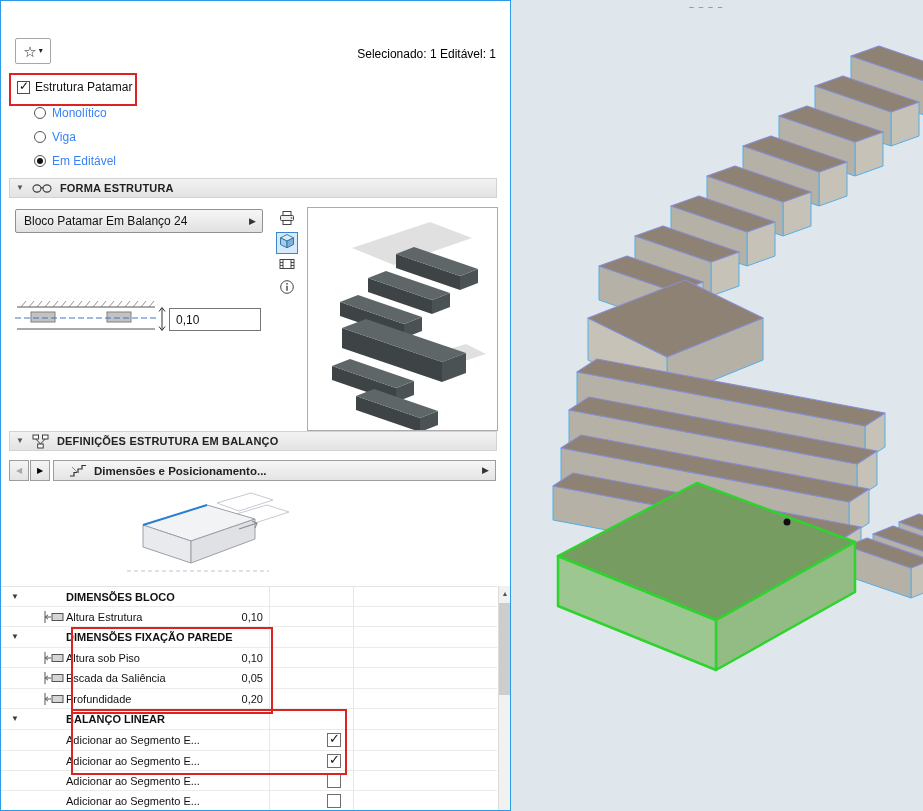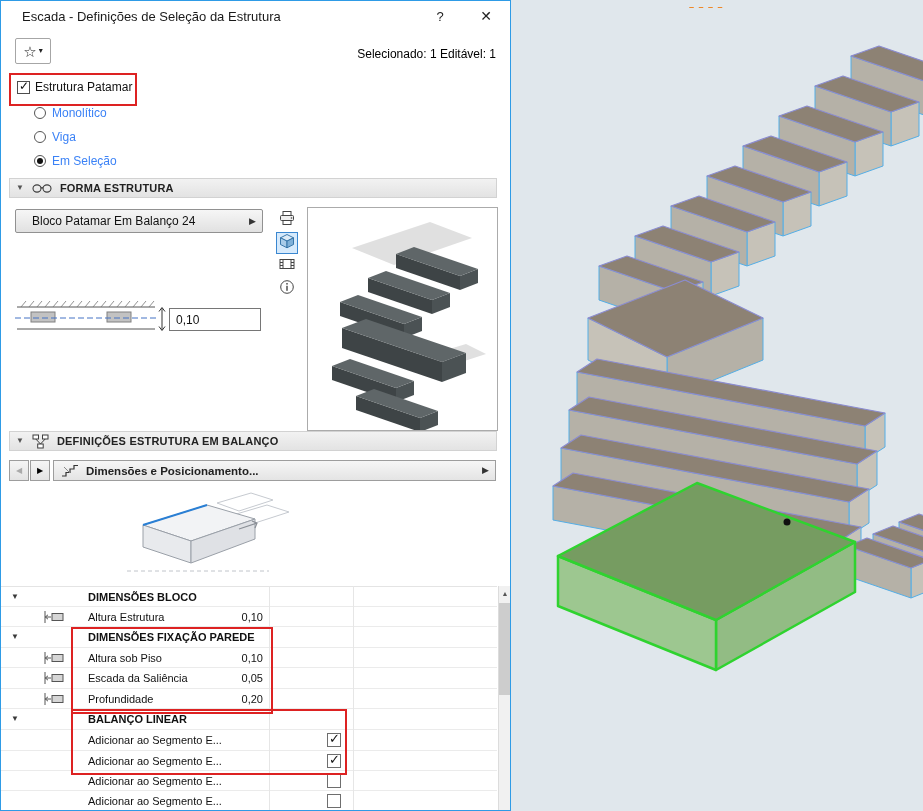--- a/index.html
+++ b/index.html
@@ -36,50 +36,50 @@
   .section-hdr{position:absolute;left:8px;width:488px;height:20px;box-sizing:border-box;
                background:linear-gradient(#f2f2f2,#e3e3e3);border:1px solid #d2d2d2;
                display:flex;align-items:center;}
   .tri{font-size:8px;color:#555;margin-left:6px;line-height:1;}
   .hdr-ic{margin-left:8px;display:flex;align-items:center;}
   .hdr-text{font-size:11px;font-weight:bold;color:#222;margin-left:8px;letter-spacing:.2px;white-space:nowrap;}
 
   .block-dd{position:absolute;left:14px;top:208px;width:248px;height:24px;box-sizing:border-box;
             background:linear-gradient(#f6f6f6,#e1e1e1);border:1px solid #919191;border-radius:2px;
             display:flex;align-items:center;cursor:pointer;}
-  .block-dd .txt{font-size:12px;color:#111;margin-left:16px;flex:1;white-space:nowrap;}
+  .block-dd .txt{font-size:12px;color:#111;margin-left:8px;flex:1;white-space:nowrap;}
   .dd-arr{font-size:9px;color:#333;margin-right:6px;line-height:1;}
 
   .tool-btn{position:absolute;left:275px;width:22px;height:22px;border:1px solid transparent;
             display:flex;align-items:center;justify-content:center;box-sizing:border-box;cursor:pointer;}
   .tool-btn.sel{background:#d6eafc;border-color:#3a87d0;}
 
   .preview{position:absolute;left:306px;top:206px;width:189px;height:222px;border:1px solid #ababab;
            background:#fff;box-sizing:content-box;}
 
   .schematic{position:absolute;left:14px;top:298px;}
   .offset-input{position:absolute;left:168px;top:307px;width:92px;height:23px;border:1px solid #767676;
                 box-sizing:border-box;font-size:12px;padding:2px 6px;font-family:"Liberation Sans",sans-serif;color:#111;}
 
   .nav-btn{position:absolute;top:459px;width:20px;height:21px;box-sizing:border-box;border:1px solid #9d9d9d;
            background:linear-gradient(#f5f5f5,#e3e3e3);display:flex;align-items:center;justify-content:center;
            font-size:8px;cursor:pointer;}
   .nav-btn.dis{color:#aaa;}
   .nav-dd{position:absolute;left:52px;top:459px;width:443px;height:21px;box-sizing:border-box;
           border:1px solid #9d9d9d;background:linear-gradient(#f6f6f6,#e4e4e4);
-          display:flex;align-items:center;cursor:pointer;}
+          display:flex;align-items:center;cursor:pointer;padding-left:8px;}
   .nav-dd .ic{margin-left:7px;display:flex;align-items:center;}
   .nav-dd .txt{font-size:11.5px;font-weight:bold;color:#222;margin-left:7px;flex:1;white-space:nowrap;}
 
   .compo-art{position:absolute;left:118px;top:488px;}
 
   .trow{position:absolute;left:0;width:496px;background:#fff;border-bottom:1px solid #ebebeb;box-sizing:border-box;}
   .trow .exp{position:absolute;left:10px;top:50%;transform:translateY(-50%);font-size:8px;color:#3a3a3a;line-height:1;}
   .trow .ricon{position:absolute;left:40px;top:50%;transform:translateY(-50%);display:flex;}
-  .trow .lbl{position:absolute;left:87px;top:50%;transform:translateY(-50%);font-size:11px;color:#111;white-space:nowrap;}
+  .trow .lbl{position:absolute;left:65px;top:50%;transform:translateY(-50%);font-size:11px;color:#111;white-space:nowrap;}
   .trow.group .lbl{font-weight:bold;}
   .trow .val{position:absolute;left:182px;width:80px;text-align:right;top:50%;transform:translateY(-50%);
              font-size:11px;color:#111;}
   .tcb{position:absolute;left:326px;top:50%;transform:translateY(-50%);width:14px;height:14px;
        border:1px solid #6e6e6e;background:#fff;box-sizing:border-box;}
   .tcb.on::after{content:"✓";position:absolute;left:1px;top:-3px;font-size:13px;color:#111;}
 
   .vline{position:absolute;width:1px;background:#e6e6e6;top:585px;height:226px;}
 
   .scrollbar{position:absolute;left:497px;top:585px;width:13px;height:226px;background:#f1f1f1;border-left:1px solid #dcdcdc;box-sizing:border-box;}
@@ -90,43 +90,38 @@
   .viewport{position:absolute;left:511px;top:0;width:412px;height:811px;background:#e0e7ec;overflow:hidden;}
   .marquee{position:absolute;left:178px;top:2px;font-size:9px;font-weight:bold;color:#f08019;letter-spacing:1px;}
 </style>
 </head>
 <body>
 
 <div class="screen">
 
   <div class="dialog">
 
-    <div class="titlebar">
-      <span class="title">Escada - Definições de Seleção da Estrutura</span>
-      <span class="tb-btn help-btn">?</span>
-      <span class="tb-btn close-btn">✕</span>
-    </div>
 
     <div class="fav-btn">
       <span class="star">☆</span>
       <span class="caret">▾</span>
     </div>
     <span class="status">Selecionado: 1 Editável: 1</span>
 
     <span class="cb on" style="left:16px;top:80px;"></span>
     <span class="cb-label" style="left:34px;top:79px;">Estrutura Patamar</span>
 
     <span class="radio" style="left:33px;top:106px;"></span>
     <span class="radio-label" style="left:51px;top:105px;">Monolítico</span>
 
     <span class="radio" style="left:33px;top:130px;"></span>
     <span class="radio-label" style="left:51px;top:129px;">Viga</span>
 
     <span class="radio on" style="left:33px;top:154px;"></span>
-    <span class="radio-label" style="left:51px;top:153px;">Em Seleção</span>
+    <span class="radio-label" style="left:51px;top:153px;">Em Editável</span>
 
     <div class="section-hdr" style="top:177px;">
       <span class="tri">▼</span>
       <span class="hdr-ic">
         <svg width="20" height="11" viewBox="0 0 20 11">
             <ellipse cx="5" cy="5.5" rx="4" ry="3.6" fill="none" stroke="#3d3d3d" stroke-width="1.1"></ellipse>
             <ellipse cx="15" cy="5.5" rx="4" ry="3.6" fill="none" stroke="#3d3d3d" stroke-width="1.1"></ellipse>
             <path d="M9 5.5 Q10 3.5 11 5.5" fill="none" stroke="#3d3d3d" stroke-width="1.1"></path>
           </svg>
       </span>

